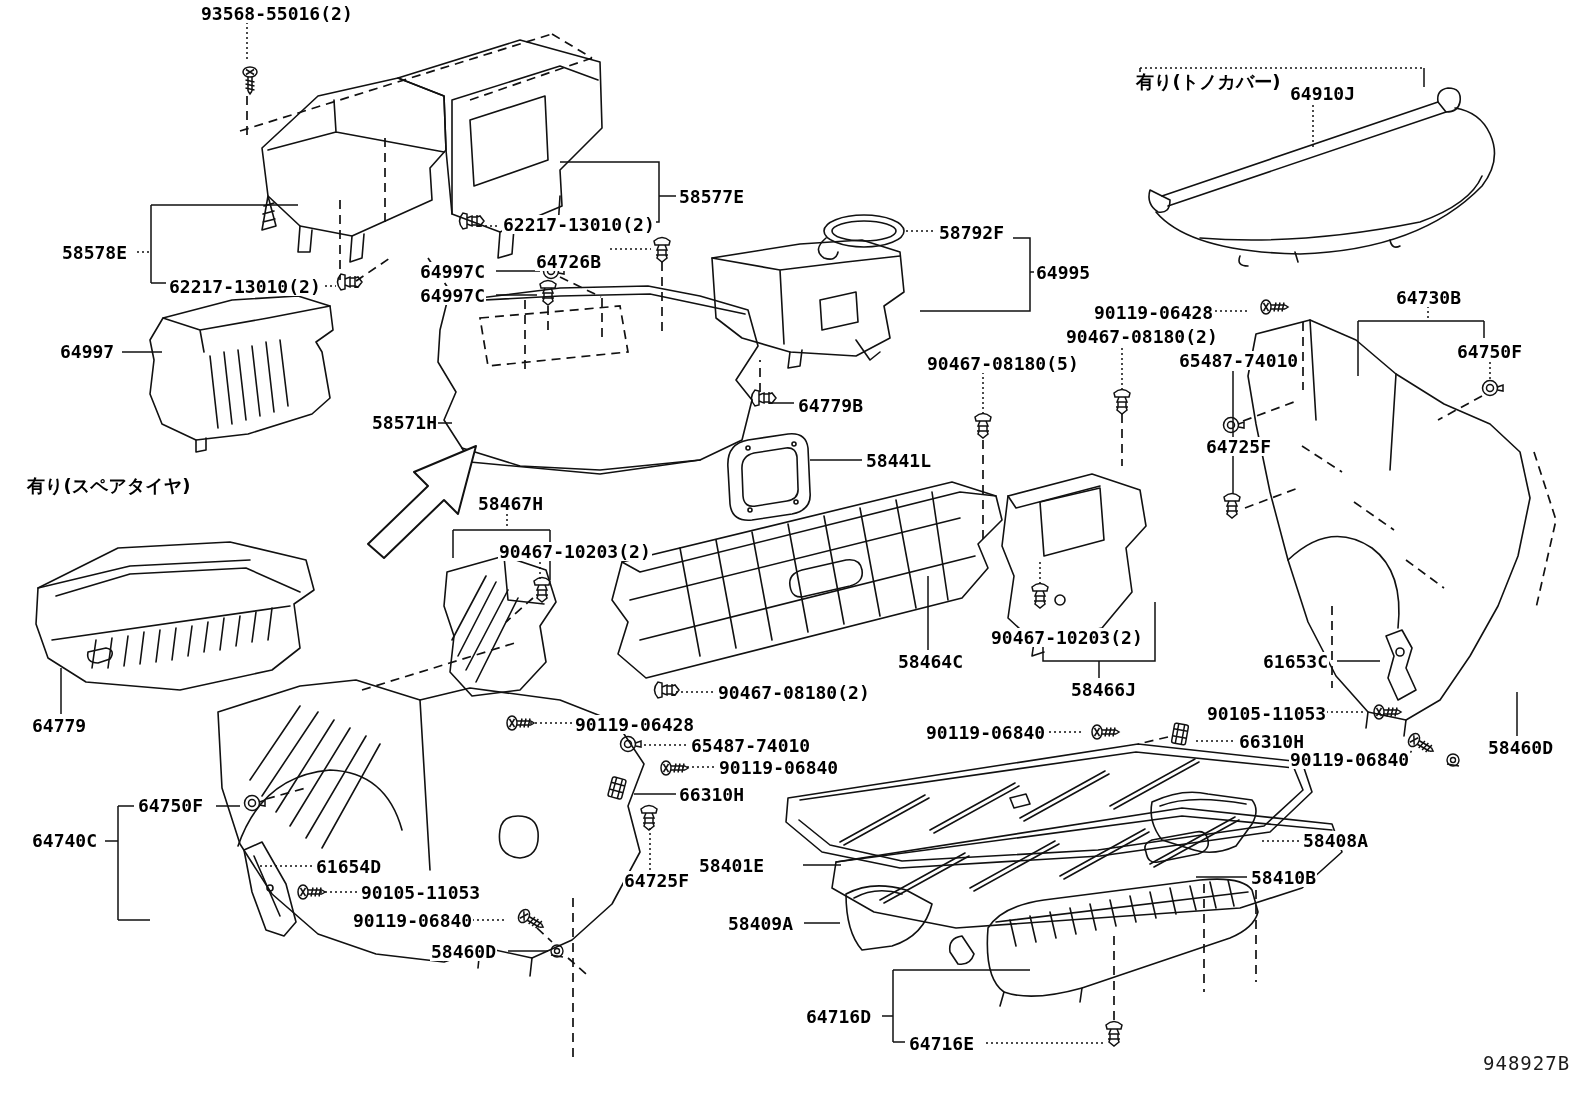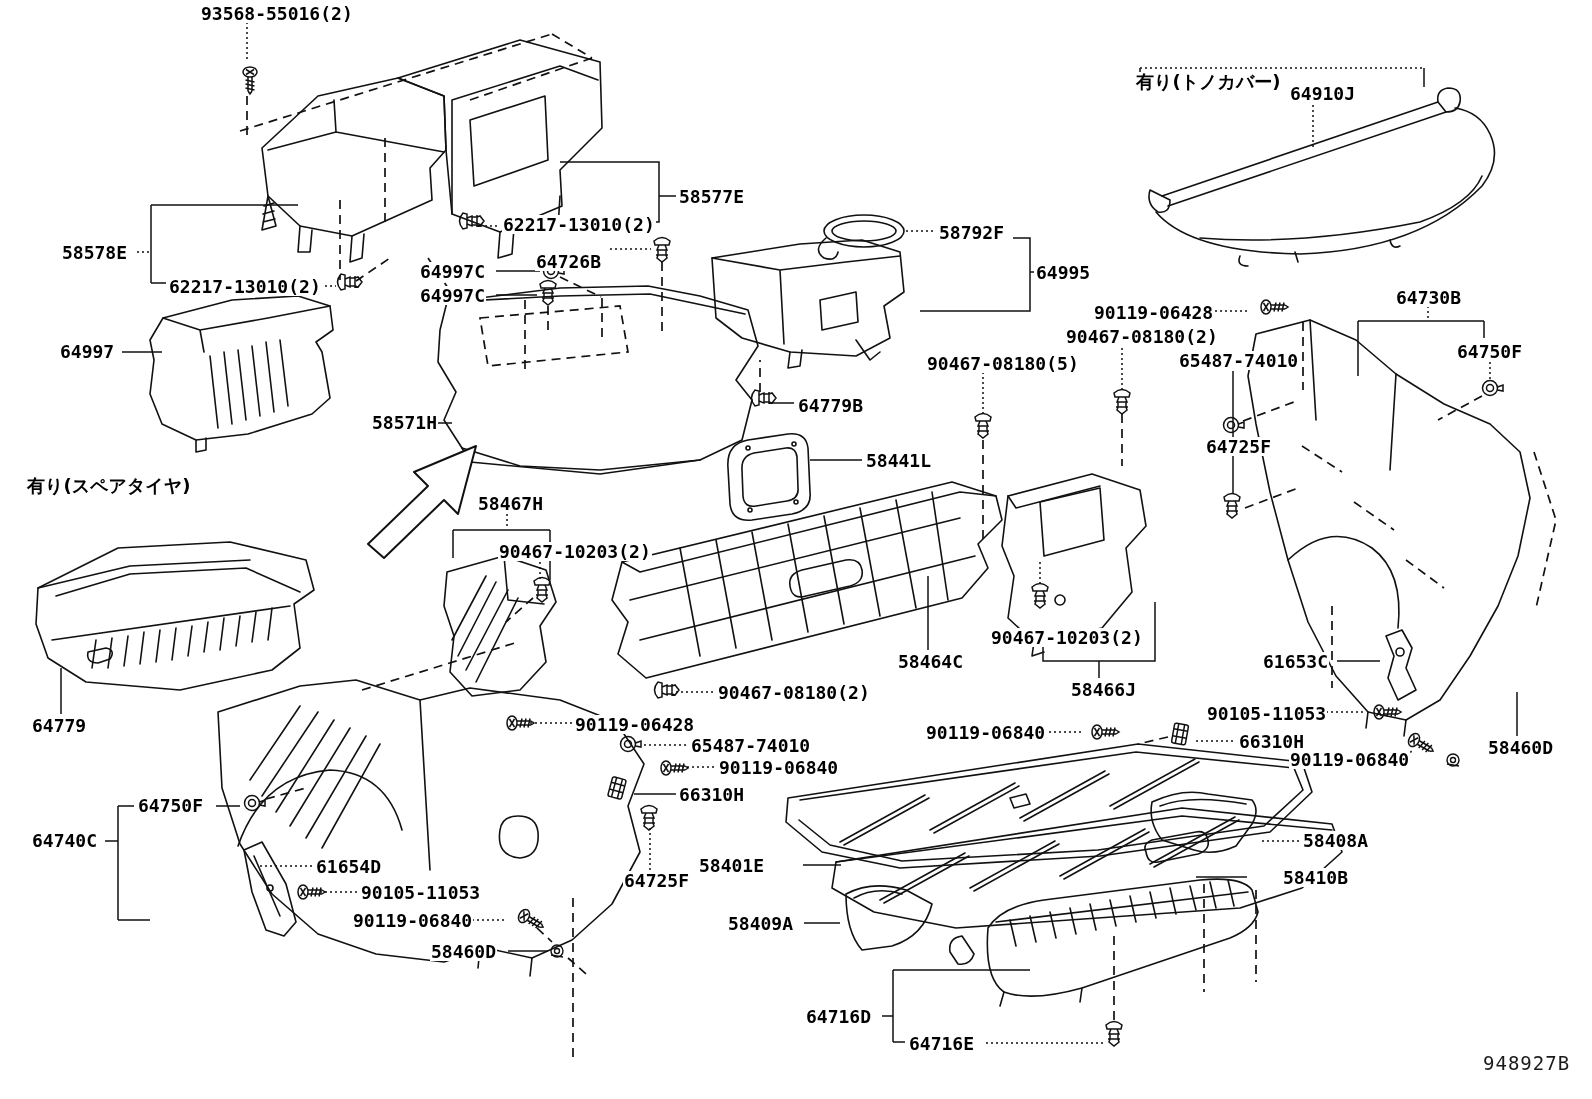--- a/index.html
+++ b/index.html
@@ -363,18 +363,18 @@
       <div class="lbl" style="left: 718px; top: 758px;">90119-06840</div>
       <div class="lbl" style="left: 678px; top: 785px;">66310H</div>
       <div class="lbl" style="left: 623px; top: 871px;">64725F</div>
       <div class="lbl" style="left: 315px; top: 857px;">61654D</div>
       <div class="lbl" style="left: 360px; top: 883px;">90105-11053</div>
       <div class="lbl" style="left: 352px; top: 911px;">90119-06840</div>
       <div class="lbl" style="left: 430px; top: 942px;">58460D</div>
       <div class="lbl" style="left: 698px; top: 856px;">58401E</div>
       <div class="lbl" style="left: 727px; top: 914px;">58409A</div>
       <div class="lbl" style="left: 1302px; top: 831px;">58408A</div>
-      <div class="lbl" style="left: 1250px; top: 868px; margin-left: 32px;">58410B</div>
+      <div class="lbl" style="left: 1250px; top: 868px;">58410B</div>
       <div class="lbl" style="left: 805px; top: 1007px;">64716D</div>
       <div class="lbl" style="left: 908px; top: 1034px;">64716E</div>
     </div>
 
 </div>
 
 </body></html>

